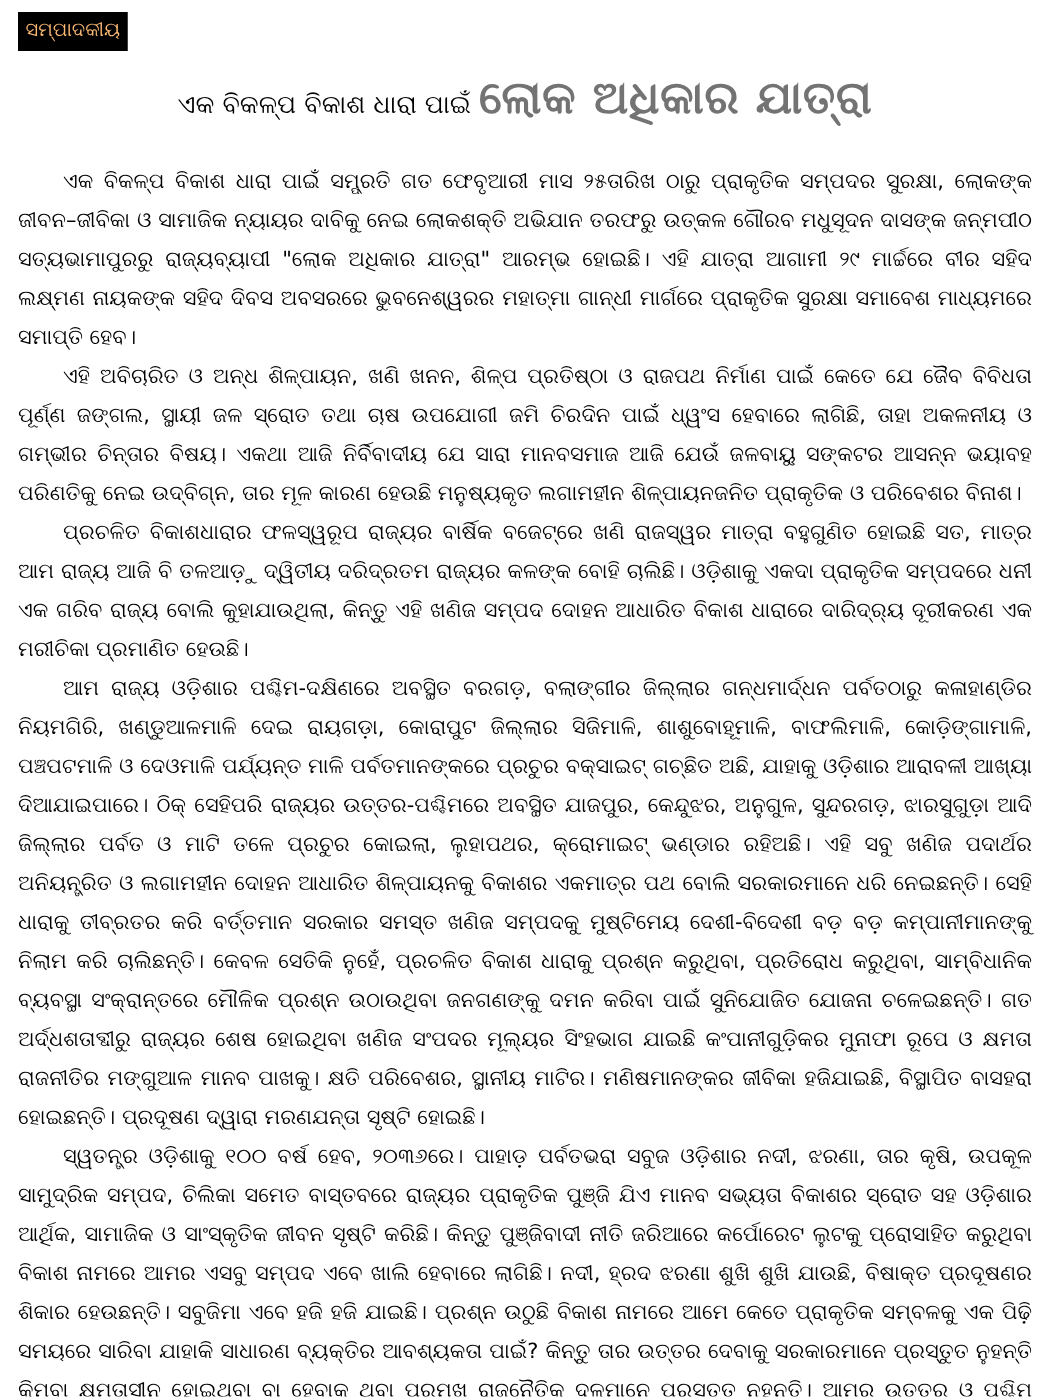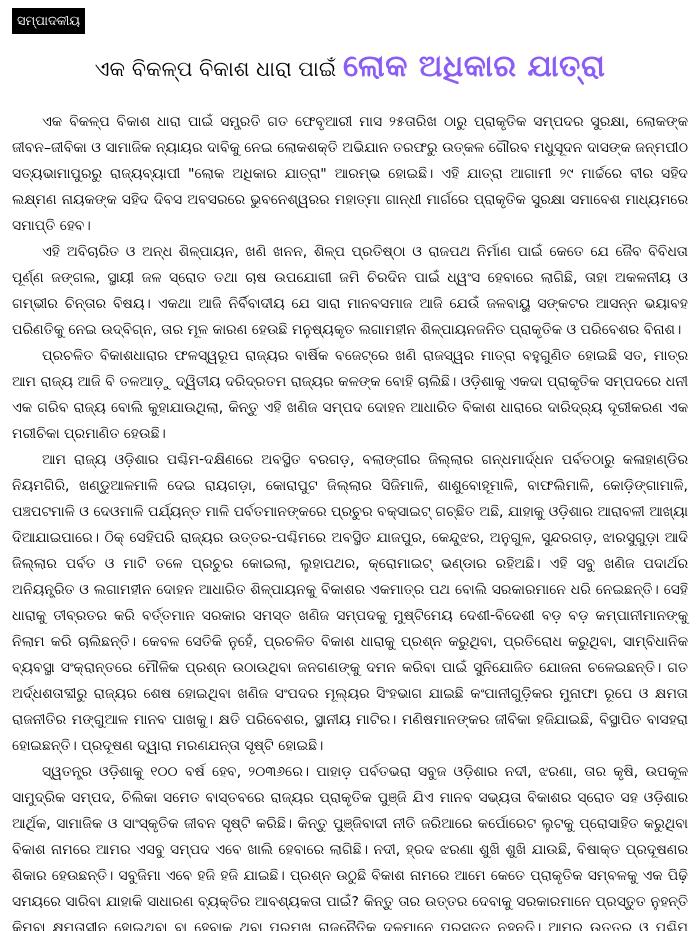--- a/index.html
+++ b/index.html
@@ -20,46 +20,46 @@
     height: 931px;
     background: #ffffff;
     position: relative;
     box-sizing: border-box;
   }
   .badge {
     position: absolute;
     left: 12px;
     top: 8px;
     background: #000000;
-    color: #ffffff;
+    color: #fdba74;
     font-size: 13px;
     line-height: 1;
     padding: 5px 4px 6px 4px;
     border: 1px solid #000;
     letter-spacing: 0px;
     white-space: nowrap;
   }
   .headline {
     position: absolute;
     left: 0;
     top: 48px;
     width: 700px;
     text-align: center;
     white-space: nowrap;
   }
   .headline .kicker {
-    font-size: 21px;
+    font-size: 17px;
     font-weight: normal;
     color: #000;
     vertical-align: baseline;
   }
   .headline .title {
     font-size: 30px;
     font-weight: bold;
-    color: #8b5cf6;
+    color: #737373;
     vertical-align: baseline;
     letter-spacing: 0.5px;
   }
   .article {
     position: absolute;
     left: 12px;
     top: 108px;
     width: 676px;
     text-align: justify;
     font-size: 14px;

